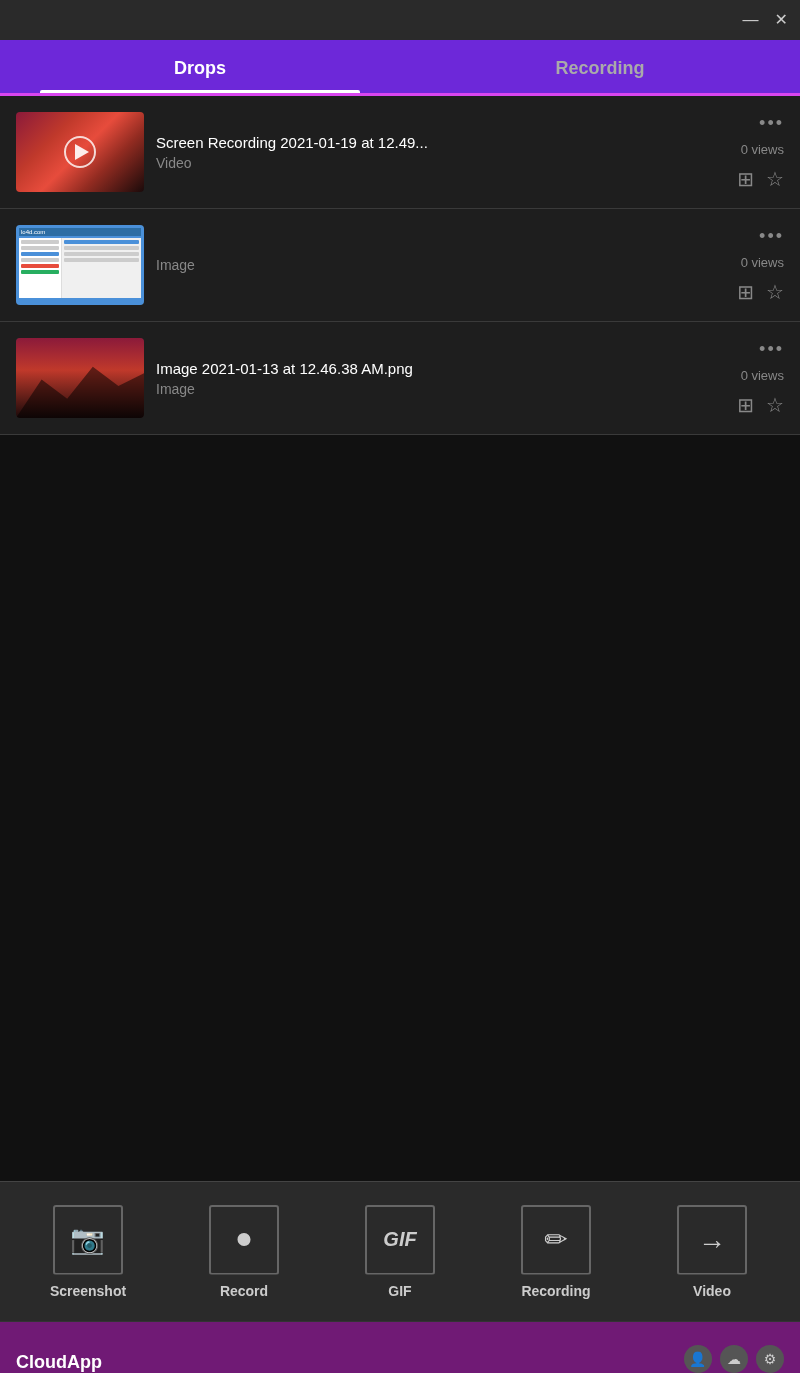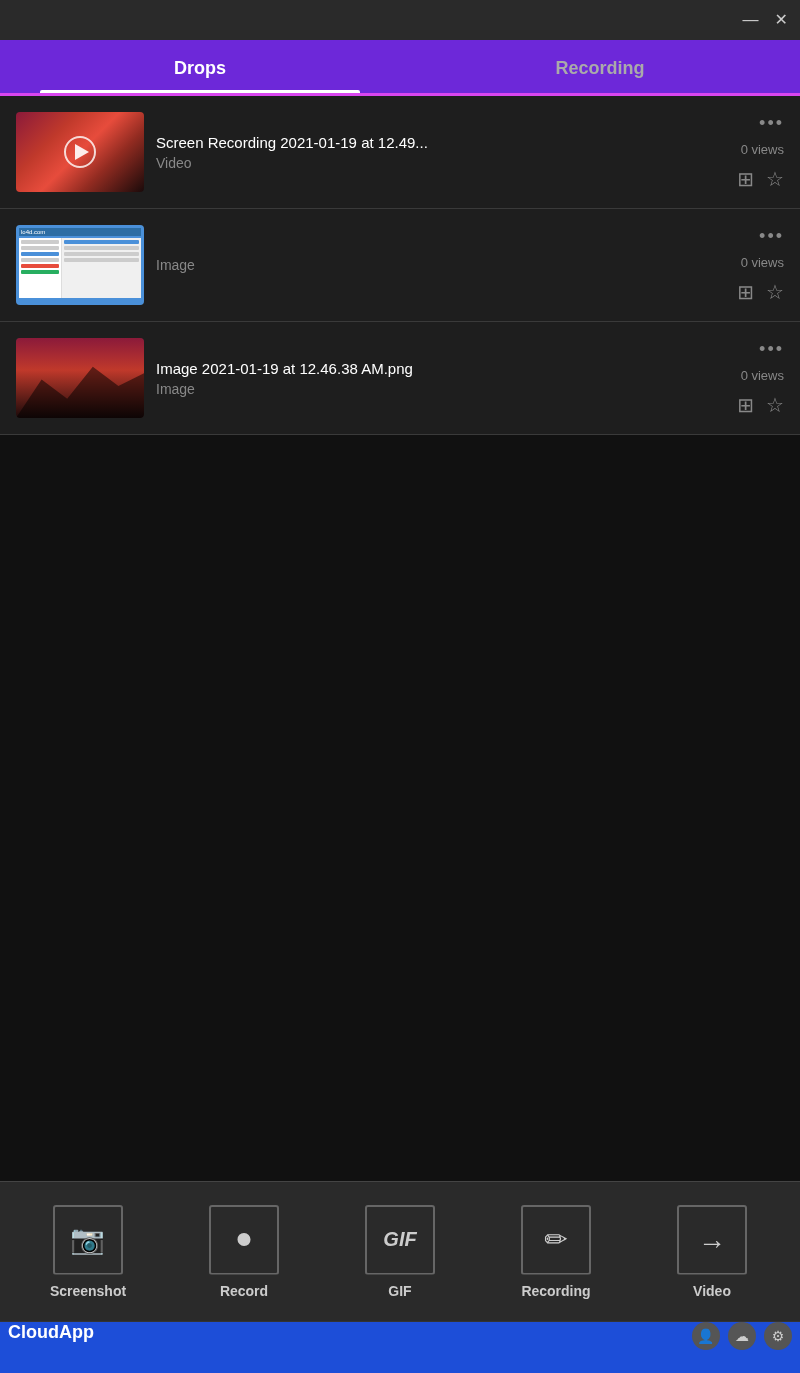--- a/index.html
+++ b/index.html
@@ -271,25 +271,25 @@
     }
     .tool-label {
       font-size: 14px;
       color: #ccc;
       font-weight: bold;
     }
 
     
     .status-bar {
       height: 52px;
-      background: #1d4ed8;
+      background: #701a75;
       border-top: 1px solid #333;
       display: flex;
-      align-items: flex-start;
-      padding: 0 8px;
+      align-items: flex-end;
+      padding: 0 16px;
     }
     .app-name {
       font-size: 18px;
       font-weight: 600;
       color: #fff;
     }
     .status-bar-right {
       margin-left: auto;
       display: flex;
       align-items: center;
@@ -400,21 +400,21 @@
             <span class="action-icon">☆</span>
           </div>
         </div>
       </div>
 
       <div class="drop-item">
         <div class="drop-thumbnail">
           <div class="thumb-tree"></div>
         </div>
         <div class="drop-info">
-          <div class="drop-title">Image 2021-01-19 at 12.46.38 AM.png</div>
+          <div class="drop-title">Image 2021-01-13 at 12.46.38 AM.png</div>
           <div class="drop-type">Image</div>
         </div>
         <div class="drop-actions">
           <div class="more-dots">•••</div>
           <div class="views-count">0 views</div>
           <div class="action-icons">
             <span class="action-icon">⊞</span>
             <span class="action-icon">☆</span>
           </div>
         </div>

